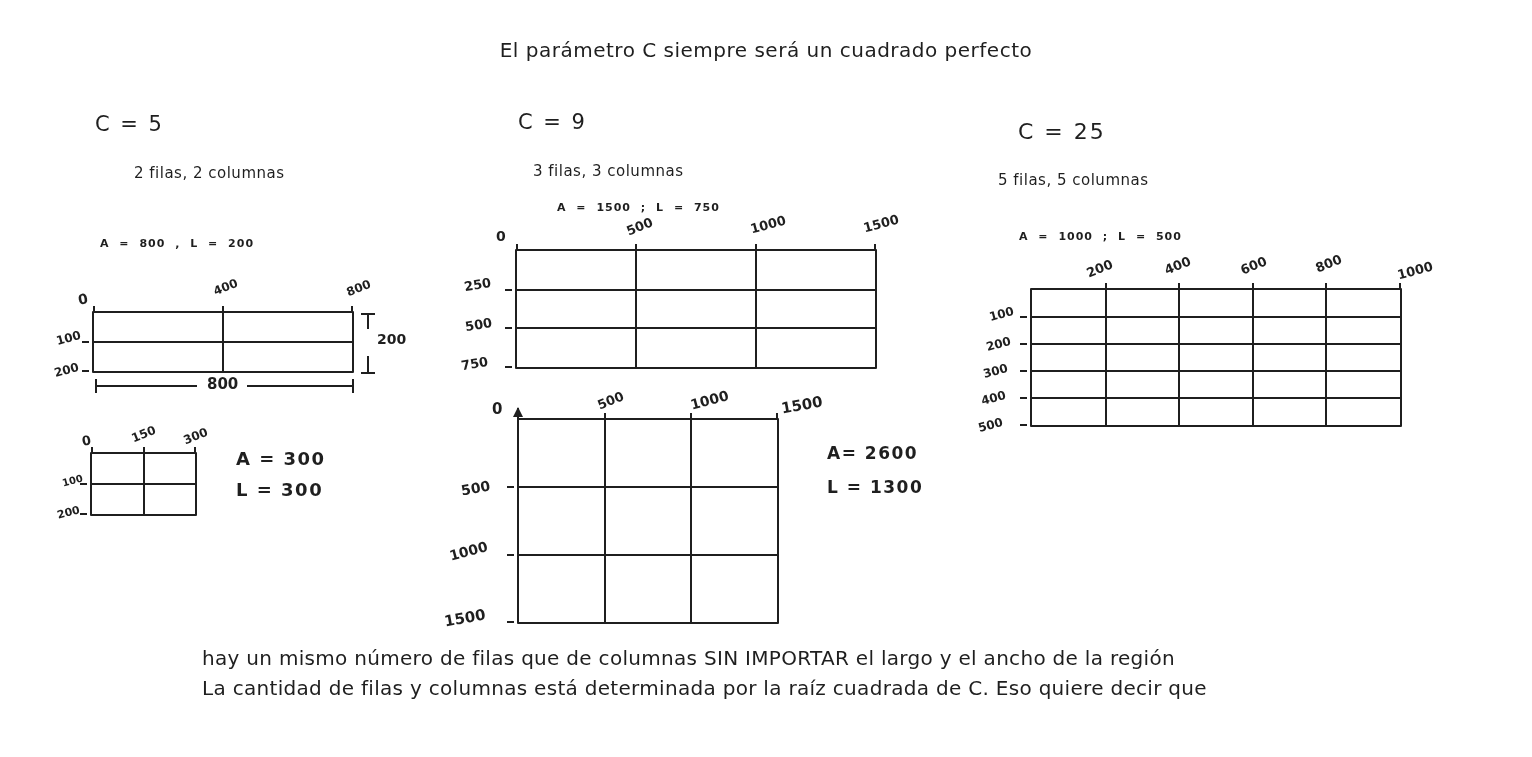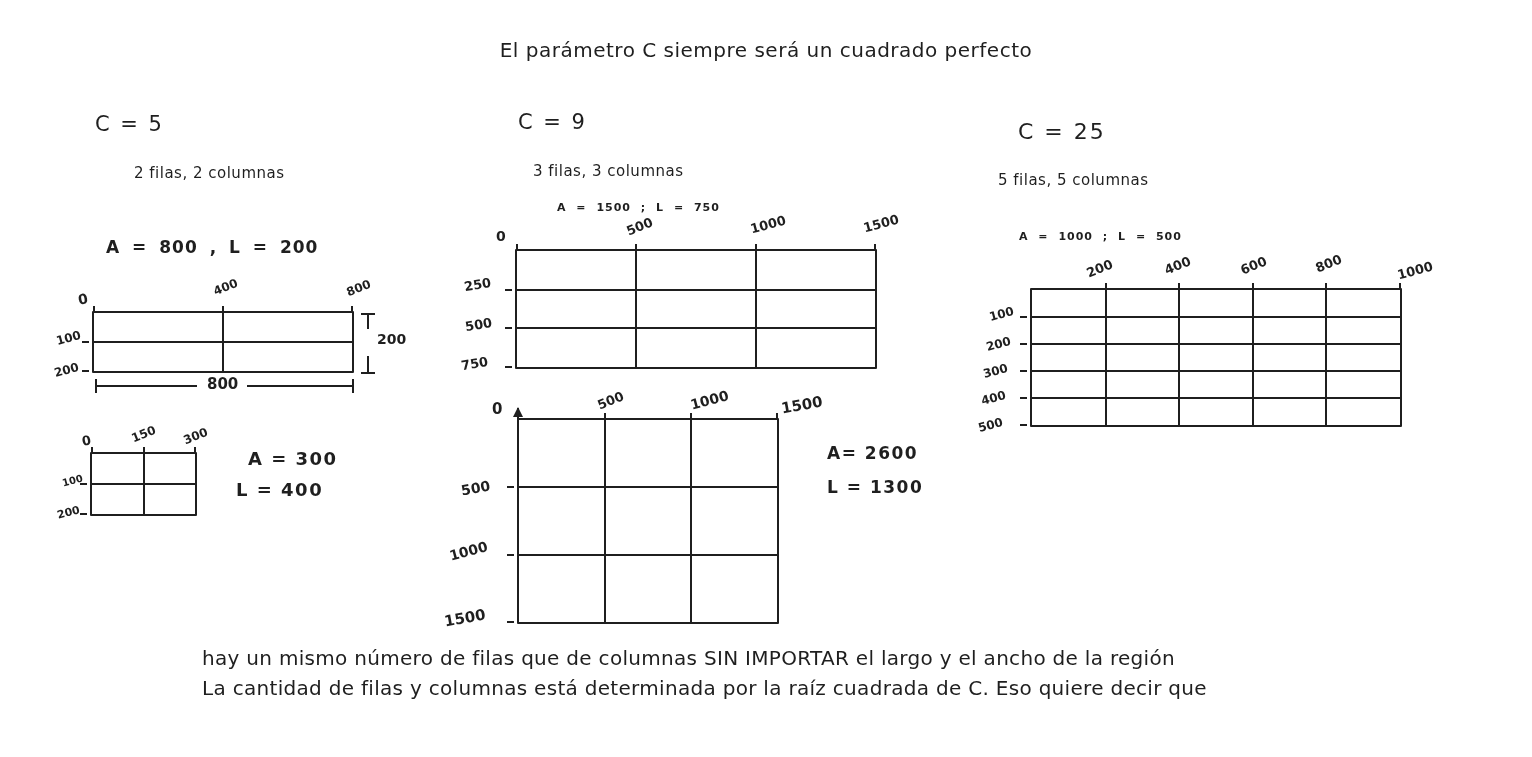--- a/index.html
+++ b/index.html
@@ -59,21 +59,21 @@
 </style>
 </head>
 <body>
 
 <div class="canvas">
 
   <div class="title">El parámetro C siempre será un cuadrado perfecto</div>
 
   <div class="c-label" style="left:95px; top:112px;">C = 5</div>
   <div class="rc-label" style="left:134px; top:164px;">2 filas, 2 columnas</div>
-  <div class="params" style="left:106px; top:237px; font-size:17px;">A = 800 ,  L = 200</div>
+  <div class="params" style="left:100px; top:237px; font-size:11px;">A = 800 ,  L = 200</div>
 
   <div class="grid" style="left:92px; top:311px; width:262px; height:62px;">
     <div class="vline" style="left:calc(50% - 1px);"></div>
     <div class="hline" style="top:calc(50% - 1px);"></div>
     <div class="tick-top" style="left:-1px;"></div>
     <div class="tick-top" style="left:calc(50% - 1px);"></div>
     <div class="tick-top" style="right:-1px;"></div>
     <div class="tick-left" style="top:calc(50% - 1px);"></div>
     <div class="tick-left" style="bottom:-1px;"></div>
   </div>
@@ -102,22 +102,22 @@
     <div class="tick-top" style="left:calc(50% - 1px);"></div>
     <div class="tick-top" style="right:-1px;"></div>
     <div class="tick-left" style="top:calc(50% - 1px);"></div>
     <div class="tick-left" style="bottom:-1px;"></div>
   </div>
   <span class="tick-lbl rot10" style="left:82px; top:433px; font-size:13px;">0</span>
   <span class="tick-lbl rot22" style="left:131px; top:427px; font-size:12px;">150</span>
   <span class="tick-lbl rot22" style="left:183px; top:429px; font-size:12px;">300</span>
   <span class="tick-lbl rot15" style="left:62px; top:475px; font-size:10px;">100</span>
   <span class="tick-lbl rot15" style="left:57px; top:506px; font-size:11px;">200</span>
-  <div class="side-label" style="left:248px; top:448px;">A = 300</div>
-  <div class="side-label" style="left:236px; top:479px;">L = 400</div>
+  <div class="side-label" style="left:236px; top:448px;">A = 300</div>
+  <div class="side-label" style="left:236px; top:479px;">L = 300</div>
 
   <div class="c-label" style="left:518px; top:110px;">C = 9</div>
   <div class="rc-label" style="left:533px; top:162px;">3 filas, 3 columnas</div>
   <div class="params" style="left:557px; top:201px;">A = 1500 ;  L = 750</div>
 
   <div class="grid" style="left:515px; top:249px; width:362px; height:120px;">
     <div class="vline" style="left:calc(33.33% - 1px);"></div>
     <div class="vline" style="left:calc(66.66% - 1px);"></div>
     <div class="hline" style="top:calc(33.33% - 1px);"></div>
     <div class="hline" style="top:calc(66.66% - 1px);"></div>

